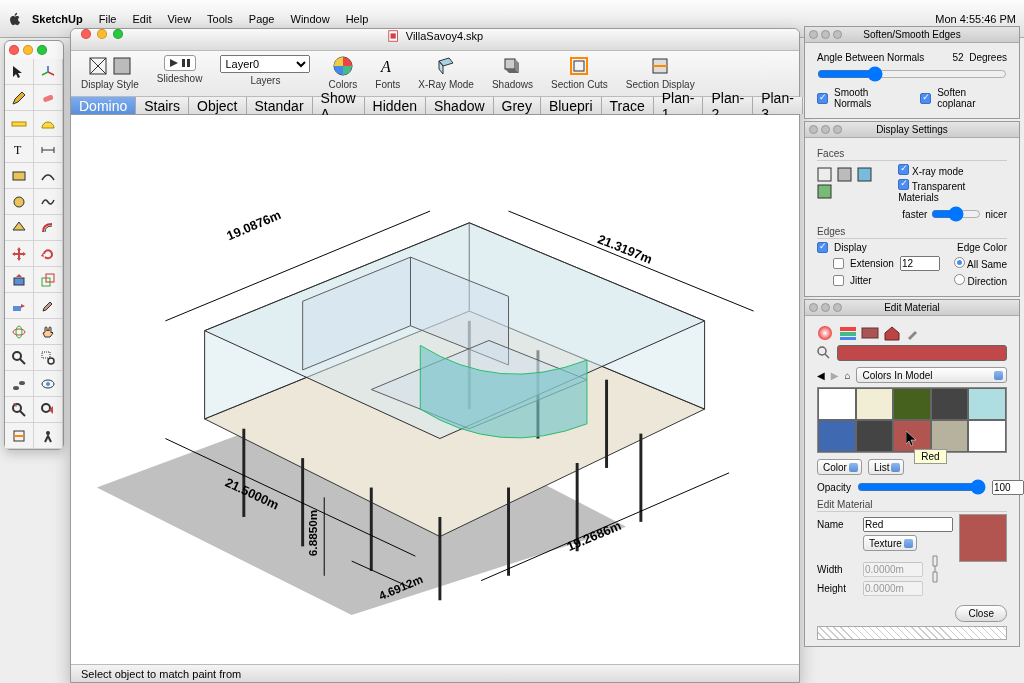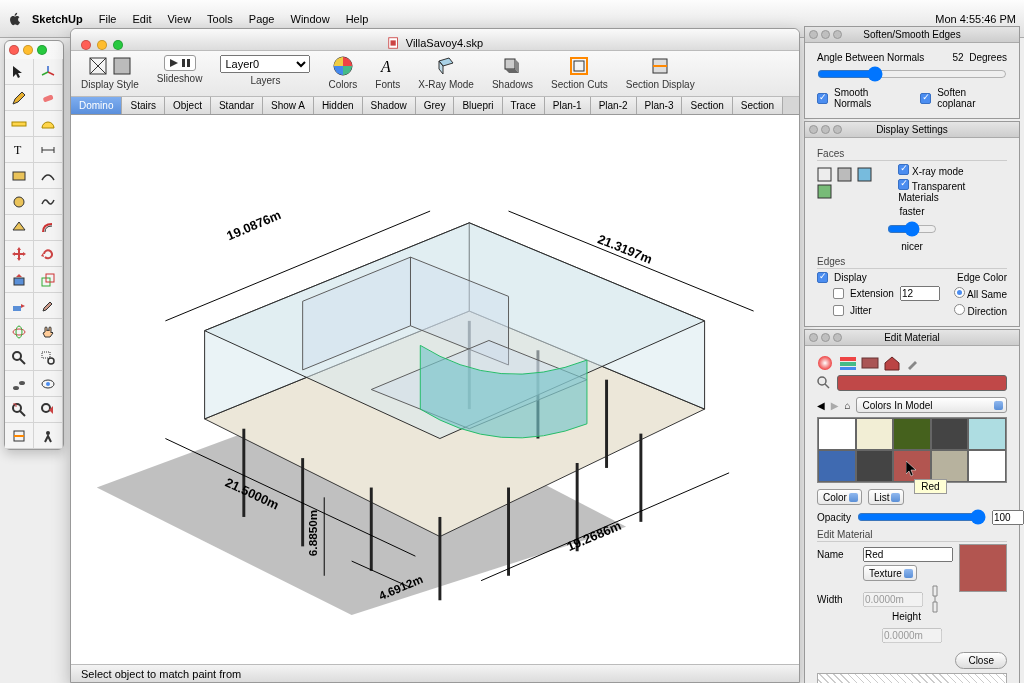--- a/index.html
+++ b/index.html
@@ -17,36 +17,36 @@
 .palette { position: absolute; left: 4px; top: 40px; width: 60px; background: linear-gradient(#f8f8f8, #ededed); border: 1px solid #999; border-radius: 6px; box-shadow: 0 4px 12px rgba(0,0,0,.2); }
 .palette .titlebar { height: 18px; display:flex; align-items:center; padding:0 4px; gap:4px;}
 .traffic { width:10px; height:10px; border-radius:50%; display:inline-block; border:1px solid rgba(0,0,0,.2);}
 .traffic.red{background:#ff5f56;} .traffic.yellow{background:#ffbd2e;} .traffic.green{background:#27c93f;}
 .palette .grid { display: grid; grid-template-columns: 1fr 1fr; }
 .palette .tool { height: 26px; display:flex; align-items:center; justify-content:center; border-right:1px solid #d4d4d4; border-bottom:1px solid #d4d4d4; cursor:pointer; background:#f4f4f4;}
 .palette .tool svg { width: 16px; height: 16px; }
 
 
 .docwin { position: absolute; left: 70px; top: 28px; right: 224px; bottom: 0; background: #fff; border: 1px solid #999; border-radius: 6px 6px 0 0; display:flex; flex-direction:column; box-shadow: 0 6px 18px rgba(0,0,0,.25);}
-.docwin .titlebar { height: 22px; background: linear-gradient(#fafafa, #dcdcdc); border-bottom: 1px solid #bbb; display:flex; align-items:flex-end; padding:0 10px; border-radius:6px 6px 0 0;}
+.docwin .titlebar { height: 22px; background: linear-gradient(#fafafa, #dcdcdc); border-bottom: 1px solid #bbb; display:flex; align-items:flex-start; padding:0 10px; border-radius:6px 6px 0 0;}
 .docwin .titlebar .traffic-group{ display:flex; gap:6px; margin-right:auto;}
 .docwin .titlebar .doctitle{ position:absolute; left:0; right:0; text-align:center; pointer-events:none; display:flex; align-items:center; justify-content:center; gap:5px;}
 .docicon{width:14px;height:14px;}
 
 .toolbar { height: 46px; background: linear-gradient(#f9f9f9, #e8e8e8); border-bottom:1px solid #bbb; display:flex; align-items:flex-start; padding: 4px 10px; gap: 18px;}
 .toolbar .group { display:flex; flex-direction:column; align-items:center; gap:2px;}
 .toolbar .group .icons { display:flex; gap:2px; align-items:center;}
 .toolbar .label { font-size:10px; color:#333;}
 .toolbar .big-icon{width:22px;height:22px;}
 .toolbar select { font-size:11px; height:18px;}
 .toolbar .playbox { background:#fff; border:1px solid #999; border-radius:3px; padding:2px 4px; display:flex; gap:4px;}
 .toolbar .playbox svg{width:10px;height:10px;}
 
 .tabs { height: 18px; background:#d6d6d6; border-bottom:1px solid #999; display:flex;}
-.tabs .tab { padding:0 8px; font-size:10px; display:flex; align-items:center; border-right:1px solid #aaa; background: linear-gradient(#f1f1f1,#dcdcdc); cursor:pointer;}
+.tabs .tab { padding:0 8px; font-size:14px; display:flex; align-items:center; border-right:1px solid #aaa; background: linear-gradient(#f1f1f1,#dcdcdc); cursor:pointer;}
 .tabs .tab.active { background: linear-gradient(#7faef0,#5a8fdc); color:#fff;}
 
 .canvas { flex:1; background:#fff; position:relative; overflow:hidden;}
 .canvas svg { width:100%; height:100%;}
 
 .statusbar { height: 18px; background: linear-gradient(#f4f4f4, #dcdcdc); border-top:1px solid #bbb; padding:0 10px; display:flex; align-items:center; font-size:11px;}
 
 
 .rightcol { position:absolute; right:4px; top:26px; width:216px; display:flex; flex-direction:column; gap:0;}
 .panel { background:#ededed; border:1px solid #999; margin-bottom:2px; font-size:10px;}
@@ -495,21 +495,21 @@
             </svg>
           <svg viewBox="0 0 15 15">
               <rect x="1" y="1" width="13" height="13" fill="#7b7" stroke="#333"></rect>
             </svg>
         </span>
         <div class="colmid" style="margin-left:auto;">
           <span><input type="checkbox" class="chk" checked="" style=""> <label>X-ray mode</label></span>
           <span><input type="checkbox" class="chk" checked="" style=""> <label>Transparent Materials</label></span>
         </div>
       </div>
-      <div class="row" style="justify-content:flex-end;gap:4px;flex-direction:column;">
+      <div class="row" style="justify-content:flex-end;gap:4px;">
         <span>faster</span>
         <input type="range" style="width: 50px;" value="50">
         <span>nicer</span>
       </div>
       <div class="sectionhead">Edges</div>
       <div class="row">
         <input type="checkbox" class="chk" checked="" style="">
           <label>Display</label>
         <span style="margin-left:auto">Edge Color</span>
       </div>
@@ -625,21 +625,21 @@
             </span>
           </div>
         <div class="row">
             <label style="width:40px;">Width</label>
             <input type="text" disabled="" style="color: rgb(153, 153, 153); width: 60px;" value="0.0000m">
         <svg width="14" height="30" viewBox="0 0 14 30">
               <path d="M4 2h4v10h-4zM4 18h4v10h-4z" fill="none" stroke="#888"></path>
               <line x1="6" y1="12" x2="6" y2="18" stroke="#888"></line>
             </svg>
           </div>
-        <div class="row" style="margin-top:-6px;flex-direction:column;">
+        <div class="row" style="margin-top:-6px;">
             <label style="width:40px;">Height</label>
             <input type="text" disabled="" style="color: rgb(153, 153, 153); width: 60px;" value="0.0000m">
           </div>
       </div>
       <div class="row" style="justify-content:flex-end;margin-top:6px;">
         <button class="btn">Close</button>
       </div>
       <div class="hashbar"></div>
     </div>
   </div>

